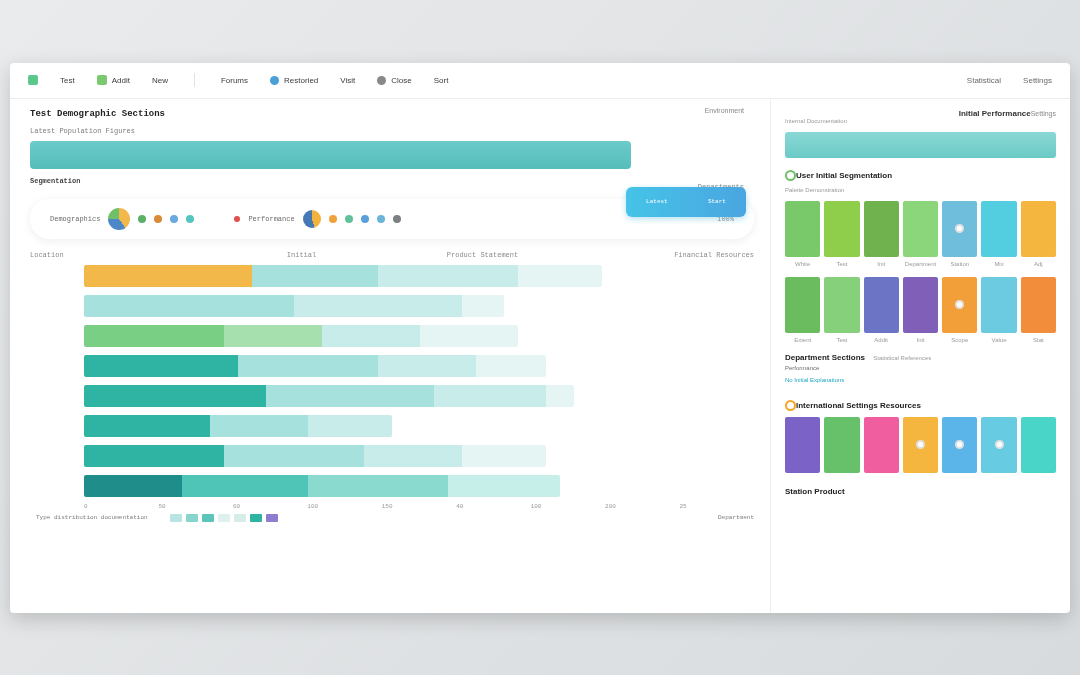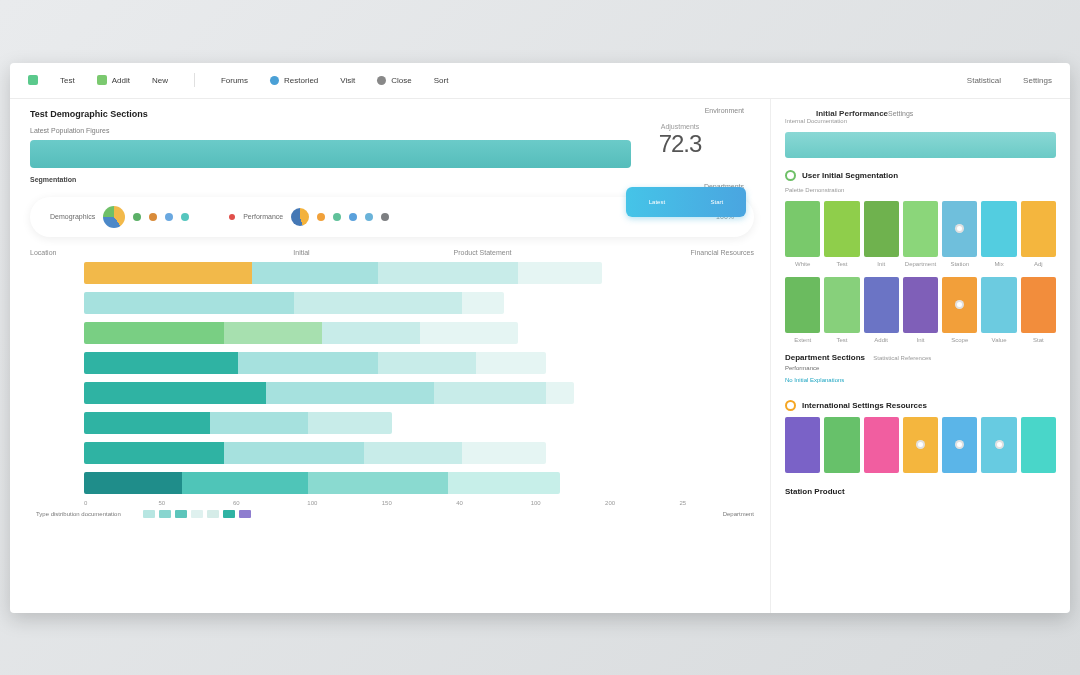--- a/index.html
+++ b/index.html
@@ -10,21 +10,21 @@
   
   .toolbar { height:36px; border-bottom:1px solid #ececec; display:flex; align-items:center; gap:22px; padding:0 18px; font-size:8px; color:#6a6a6a;}
   .toolbar .tb { display:flex; align-items:center; gap:5px; white-space:nowrap; cursor:pointer;}
   .toolbar .dot  { width:10px; height:10px; border-radius:2px; background:#5bc98c;}
   .toolbar .dot.g{ background:#7bc96f;}
   .toolbar .pipe{ width:1px; height:14px; background:#e0e0e0; margin:0 4px;}
   .toolbar span.l{ color:#3c3c3c;}
 
   
   .page{ display:flex; height:calc(100% - 36px);}
-  .main{ flex:1; padding:10px 16px 4px 20px; overflow:hidden;}
+  .main{ flex:1; padding:10px 16px 4px 20px; overflow:hidden;font-family:Liberation Mono, monospace;}
   .side{ width:300px; border-left:1px solid #eee; padding:10px 14px 0 14px; overflow:hidden;}
 
   
   .title{ font-size:9px; font-weight:700; color:#222; margin-bottom:8px;}
   .sub  { font-size:7px; color:#7c7c7c; margin-bottom:6px;}
 
   
   .tealbar{ height:28px; border-radius:4px; background:linear-gradient(#6bcbc9,#55bdbb); margin-bottom:8px; width:83%;}
 
   
@@ -59,25 +59,25 @@
   .c-gl{background:#79cf83;} .c-gm{background:#a7e0af;} .c-teal{background:#2fb3a3;}
   .c-td{background:#1f8d8a;} .c-tmid{background:#4fc5b8;} .c-tlite{background:#8adad0;} .c-txlite{background:#c7efe9;}
 
   
   .xaxis{ display:flex; font-size:6px; color:#9a9a9a; margin:6px 0 4px; padding-left:54px;}
   .xaxis span{ flex:1;}
   .btmlegend{ display:flex; gap:10px; align-items:center; font-size:6px; color:#7a7a7a; padding-left:6px;}
   .sw{ width:12px; height:8px; border-radius:1px;}
 
   
-  .side .hdr{ display:flex; justify-content:flex-start; align-items:center;margin-left:31px;}
+  .side .hdr{ display:flex; justify-content:flex-end; align-items:center;margin-left:31px;}
   .side .hdr .t{ font-size:8px; font-weight:600; color:#333;}
   .side .hdr .a{ font-size:7px; color:#888;}
   .side .bar2{ height:26px; margin:8px 0 12px; border-radius:3px; background:linear-gradient(#8ad8d5,#6bcac6);}
-  .side .secline{ display:flex; align-items:center; gap:6px; font-size:8px; font-weight:600; color:#222; margin:10px 0 6px;}
+  .side .secline{ display:flex; align-items:center; font-size:8px; font-weight:600; color:#222; margin:10px 0 6px;}
   .ring{ width:11px;height:11px;border-radius:50%;border:2px solid #6fc068;}
   .ringo{ width:11px;height:11px;border-radius:50%;border:2px solid #f5a623;}
   .side .sm{ font-size:6px; color:#9a9a9a; margin-bottom:8px;}
 
   
   .palette{ display:flex; gap:4px; margin-bottom:4px;}
   .palette .cell{ flex:1; height:56px; border-radius:2px; display:flex; align-items:center; justify-content:center;}
   .palette .cell .pin{ width:9px; height:9px; border-radius:50%; background:#fff; box-shadow:0 0 0 2px rgba(0,0,0,.12) inset;}
   .labels7{ display:flex; gap:4px; font-size:6px; color:#9a9a9a; margin-bottom:10px;}
   .labels7 span{ flex:1; text-align:center;}
@@ -137,24 +137,20 @@
 
   <div class="extrabtn">Environment</div>
 
   <div class="page">
 
     <div class="main">
       <div class="title">Test Demographic Sections</div>
       <div class="sub">Latest Population Figures</div>
       <div class="tealbar"></div>
 
-      <div class="kpi">
-        <div class="t">Adjustments</div>
-        <div class="n">72.3</div>
-      </div>
 
       <div class="sub" style="font-weight:600;color:#444">Segmentation</div>
       <div class="extrabtn2">Departments</div>
 
       <div class="pill">
         <span>Latest</span>
         <span>Start</span>
       </div>
 
       <div class="legendcard">

